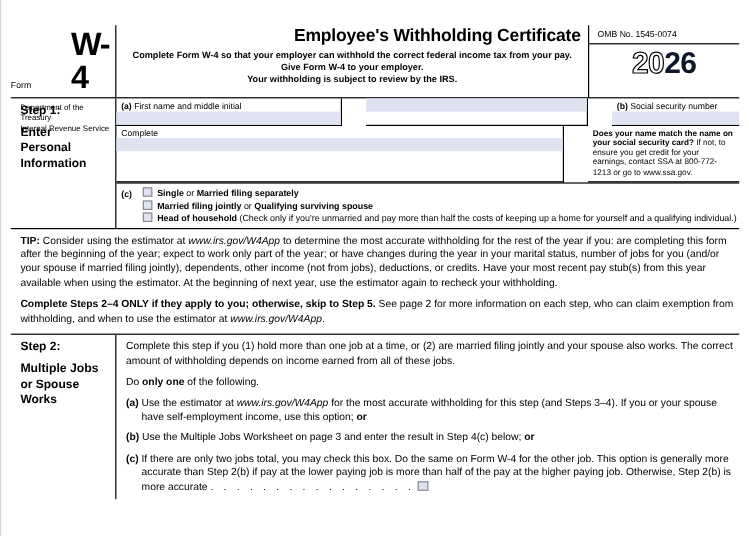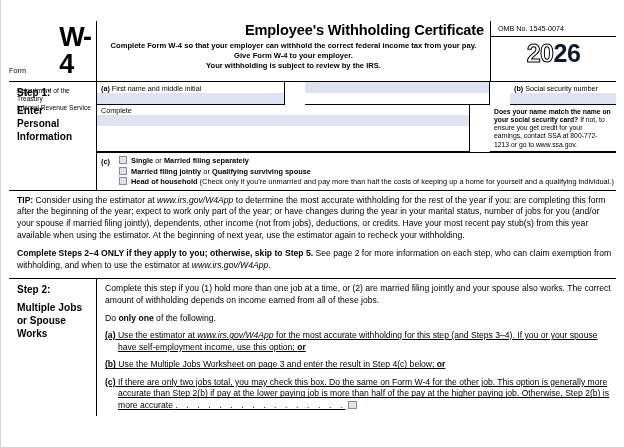--- a/index.html
+++ b/index.html
@@ -157,21 +157,21 @@
 
   
   .body-para{
     font-size:8.6px;line-height:11.6px;
     text-align:left;
   }
   .body-para b{font-weight:bold;}
   .body-para i{font-style:italic;}
   .tipblock{padding:4px 2px 0 8px;}
   .tipblock p{margin:0 0 7px 0;}
-  .hang{padding-left:13px;text-indent:-13px;text-decoration:underline;}
+  .hang{padding-left:13px;text-indent:-13px;}
 
   
   .s2-body{padding:4px 4px 0 8px;}
   .s2-body p{margin:0 0 6px 0;}
   .leader{letter-spacing:3.1px;font-size:8.6px;}
   .inline-box{
     display:inline-block;
     width:8.5px;height:8.5px;
     background:#dfe2f1;
     border:1px solid #8a8a96;

